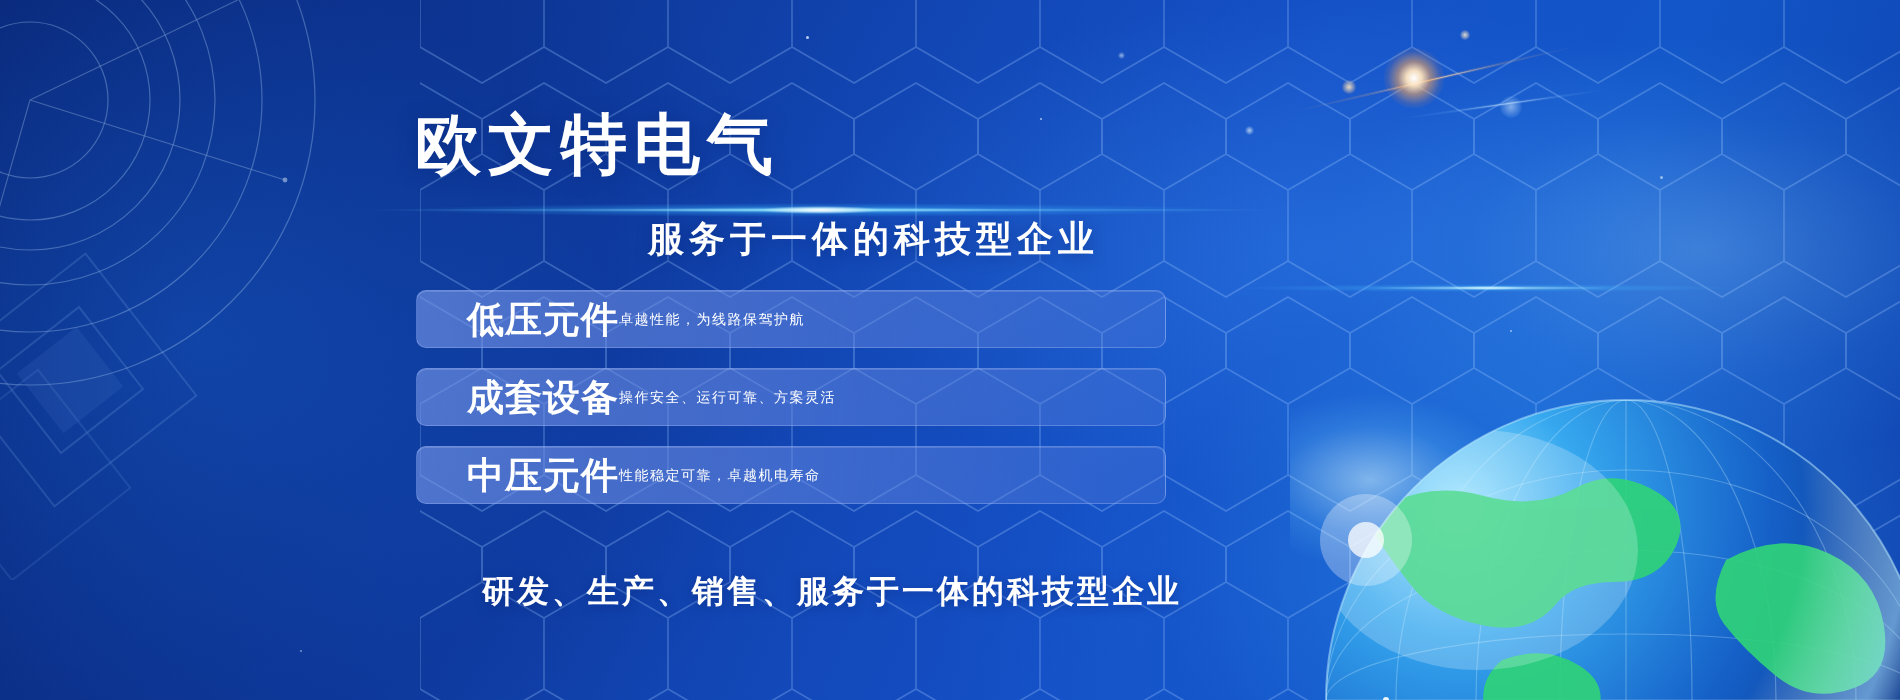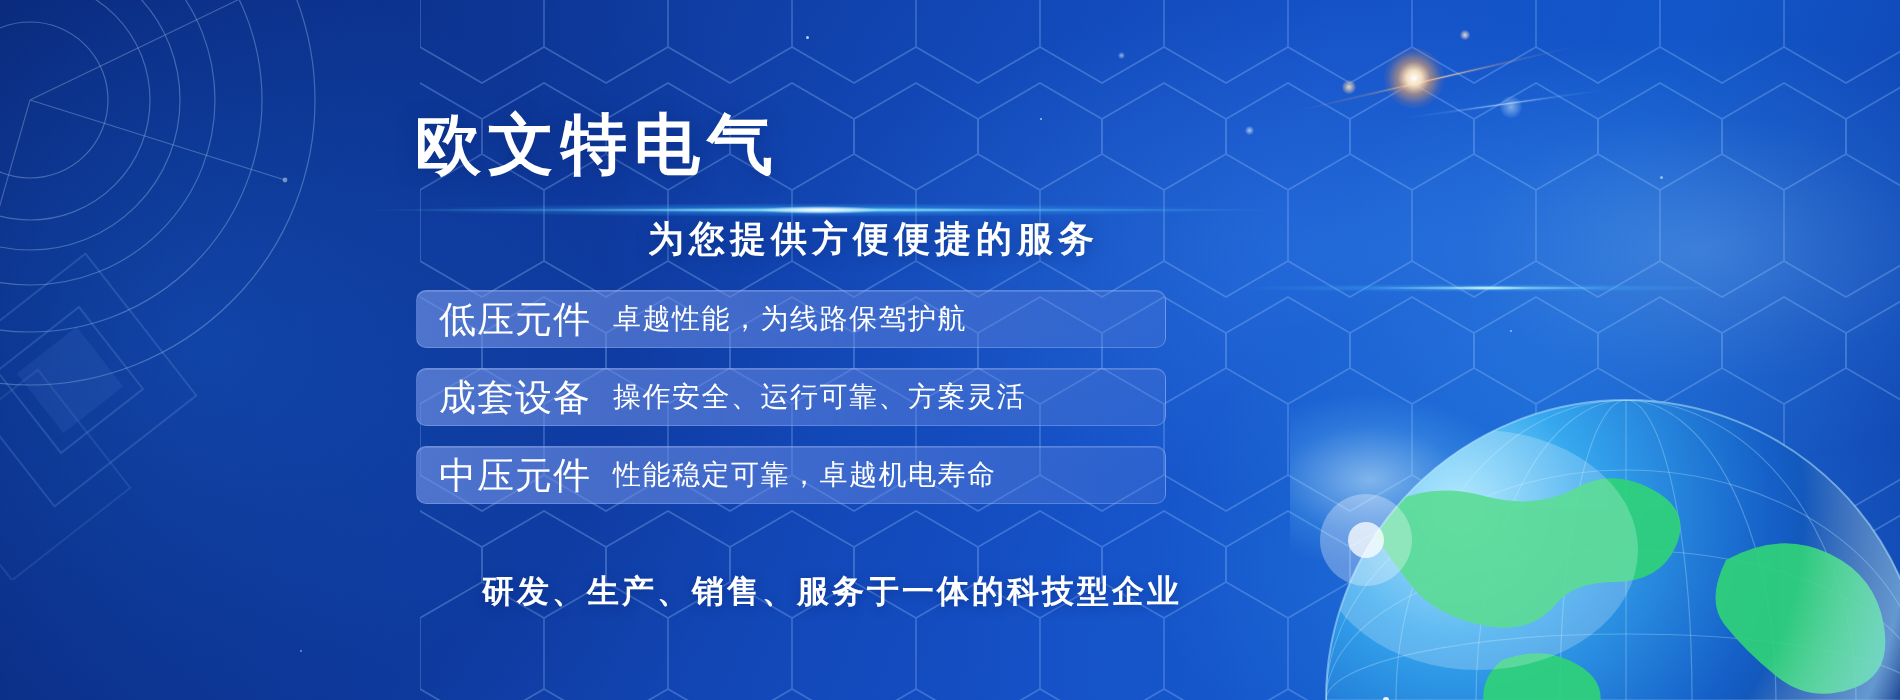--- a/index.html
+++ b/index.html
@@ -128,27 +128,27 @@
     height:58px;
     margin-bottom:20px;
     border-radius:10px;
     background: linear-gradient(95deg, rgba(118,150,232,0.62) 0%, rgba(104,138,226,0.55) 45%, rgba(96,132,222,0.42) 78%, rgba(92,128,218,0.28) 100%);
     border:1px solid rgba(176,200,255,0.32);
     display:flex; align-items:center;
     padding-left:22px;
     box-shadow: inset 0 1px 0 rgba(255,255,255,0.14);
   }
   .bar-title {
-    font-size:37px; font-weight:normal; color:#ffffff;
+    font-size:37px; font-weight:bold; color:#ffffff;
     letter-spacing:1px; line-height:1;
     white-space:nowrap;
+    margin-left:28px;
   }
   .bar-desc {
-    margin-left:22px;
-    font-size:28px; color:#ffffff; font-weight:normal;
+    font-size:14px; color:#ffffff; font-weight:normal;
     letter-spacing:1.5px; line-height:1;
     white-space:nowrap;
   }
 
   .tagline {
     position:absolute; left:482px; top:575px;
     font-size:32px; font-weight:bold; color:#ffffff;
     letter-spacing:3px; line-height:1;
     text-shadow:0 2px 10px rgba(10,40,120,0.5);
     white-space:nowrap;
@@ -314,21 +314,21 @@
 
   <div class="sparkle" style="left:806px;top:36px;width:3px;height:3px;opacity:.8"></div>
   <div class="sparkle" style="left:1040px;top:118px;width:2px;height:2px;opacity:.7"></div>
   <div class="sparkle" style="left:1660px;top:176px;width:3px;height:3px;opacity:.6"></div>
   <div class="sparkle" style="left:1510px;top:330px;width:2px;height:2px;opacity:.6"></div>
   <div class="sparkle" style="left:300px;top:650px;width:2px;height:2px;opacity:.5"></div>
 
   <div id="content">
 
     <div class="title">欧文特电气</div>
-    <div class="subtitle">为您提供方便便捷的服务</div>
+    <div class="subtitle">服务于一体的科技型企业</div>
 
     <div class="bars">
 
       <div class="bar">
         <span class="bar-title">低压元件</span>
         <span class="bar-desc">卓越性能，为线路保驾护航</span>
       </div>
 
       <div class="bar">
         <span class="bar-title">成套设备</span>

